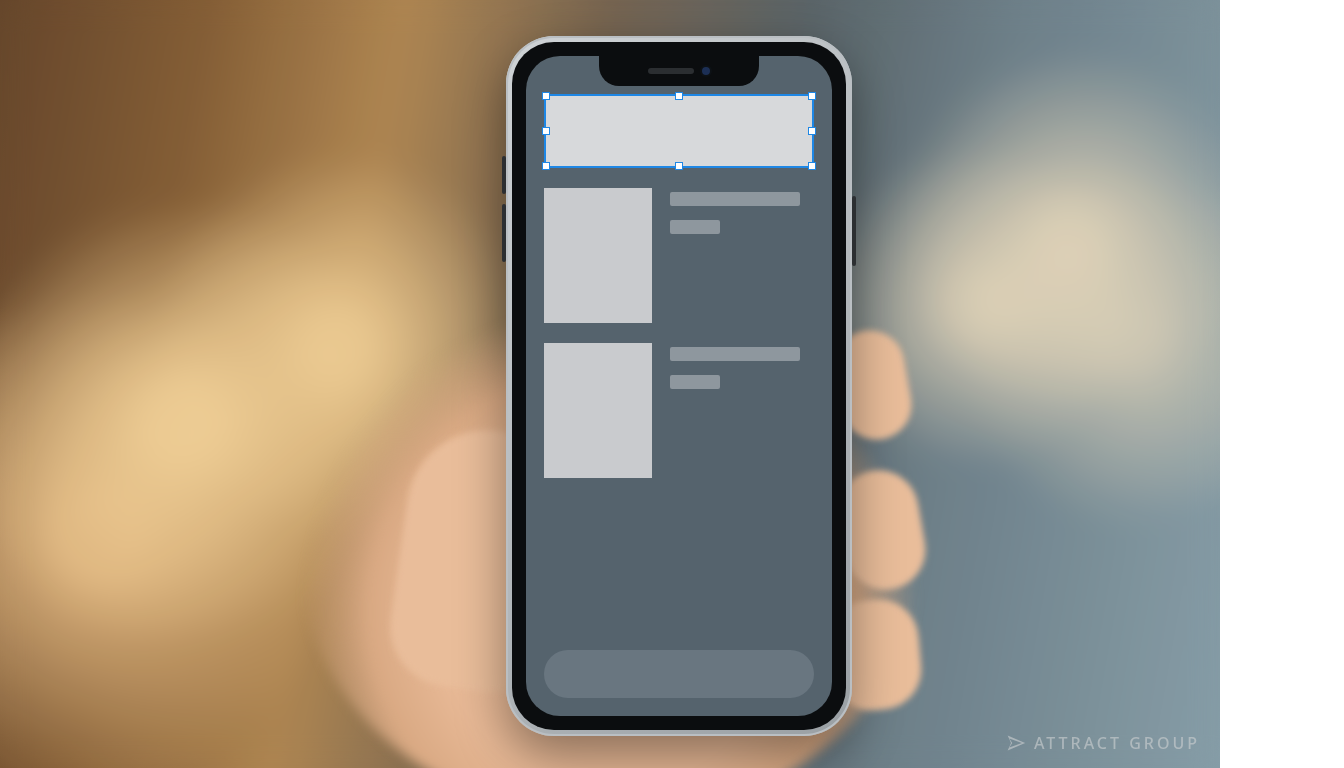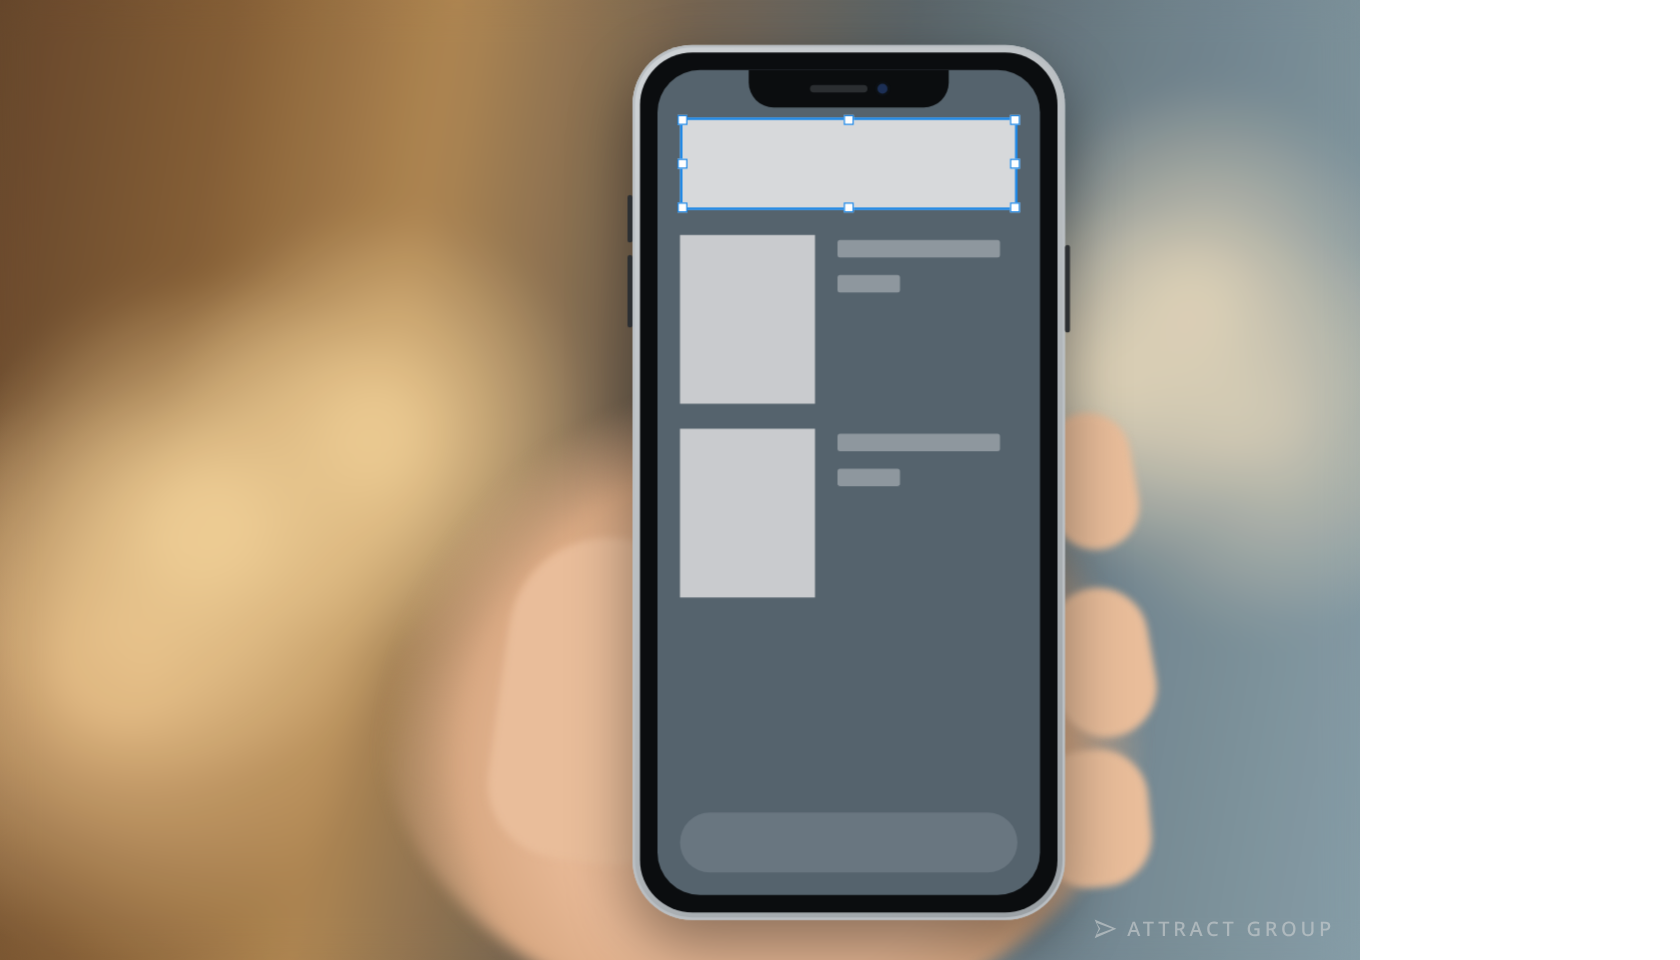--- a/index.html
+++ b/index.html
@@ -1,16 +1,16 @@
 <!DOCTYPE html>
 <html><head>
 <meta charset="utf-8">
 <style>
   html,body{margin:0;padding:0;width:1344px;height:768px;overflow:hidden;font-family:system-ui,sans-serif}
-  .scene{position:relative;width:1088px;height:768px;background:
+  .scene{position:relative;width:1220px;height:768px;background:
     radial-gradient(circle at 15% 55%,rgba(255,220,160,.9) 0 3%,transparent 20%),
     radial-gradient(circle at 28% 45%,rgba(255,220,160,.85) 0 3%,transparent 20%),
     radial-gradient(circle at 8% 70%,rgba(255,210,150,.8) 0 3%,transparent 20%),
     radial-gradient(circle at 80% 40%,rgba(255,235,200,.7) 0 2%,transparent 15%),
     radial-gradient(circle at 88% 30%,rgba(255,235,200,.7) 0 2%,transparent 15%),
     radial-gradient(circle at 93% 45%,rgba(255,235,200,.6) 0 2%,transparent 15%),
     linear-gradient(100deg,#6b4a2e 0%,#8a6238 15%,#b88d56 30%,#7d6a55 45%,#5f6a6e 60%,#738690 75%,#8ea6b0 100%);
     filter:blur(0px)}
   .scene::before{content:"";position:absolute;inset:0;backdrop-filter:blur(14px);background:rgba(0,0,0,.05)}
   

